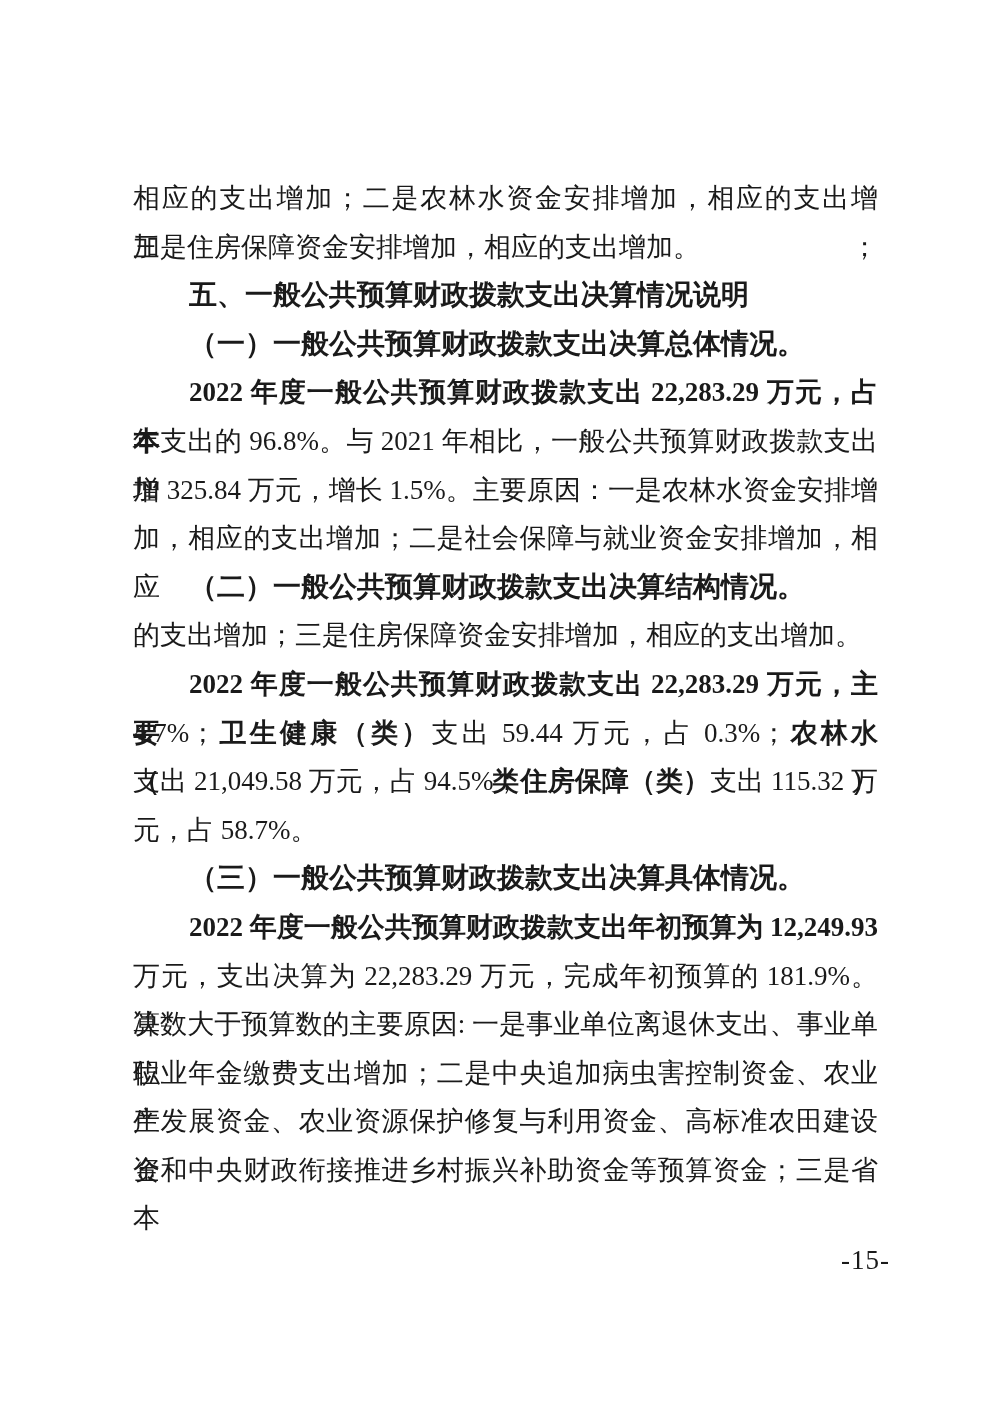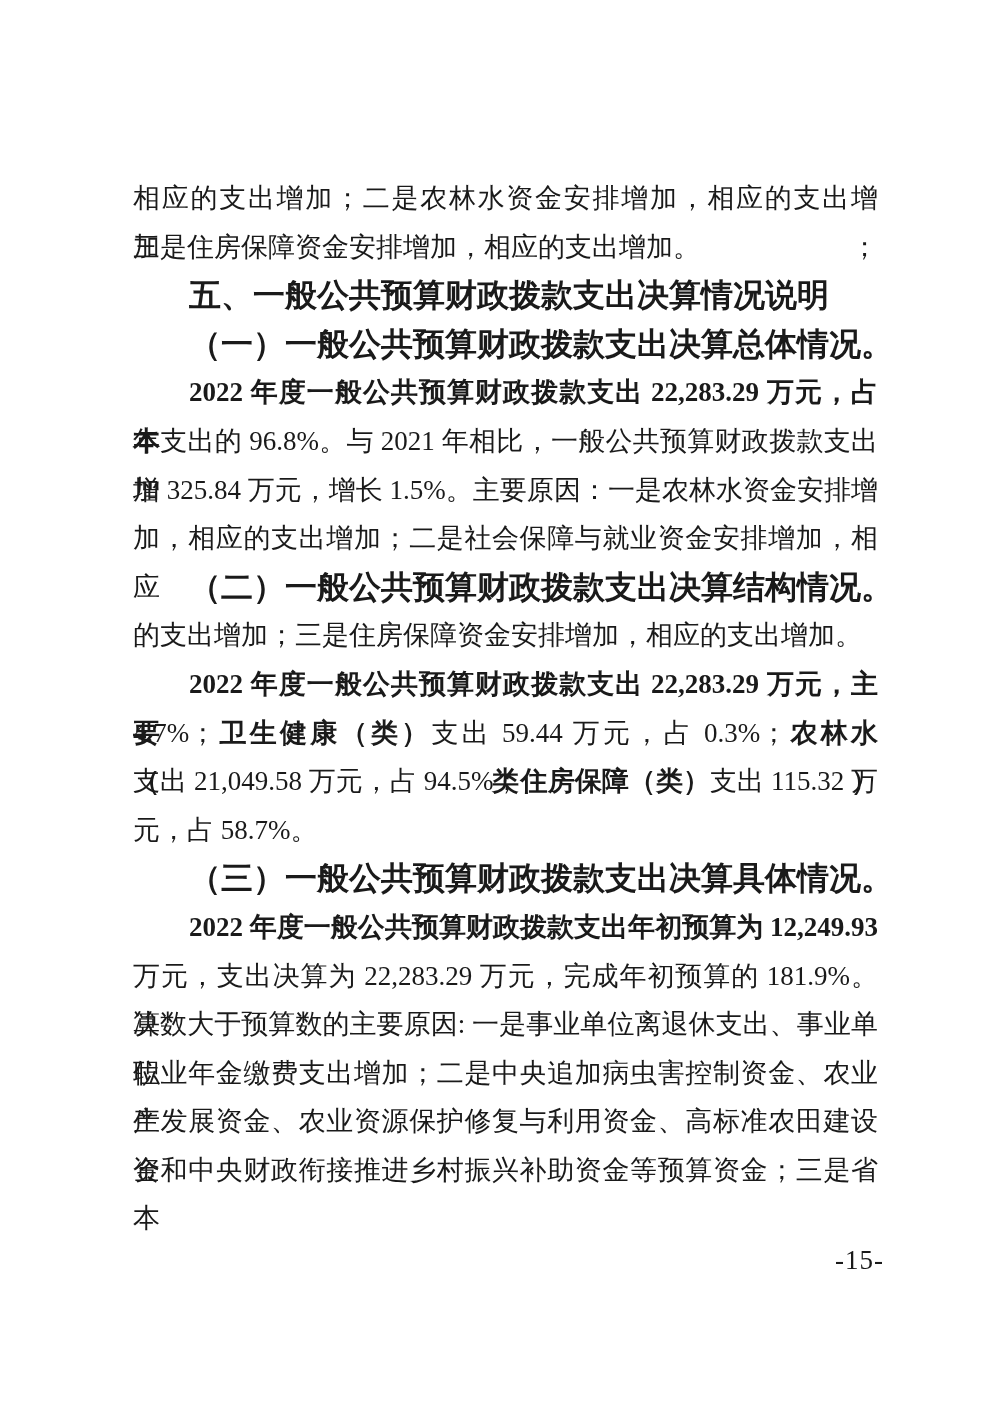--- a/index.html
+++ b/index.html
@@ -34,30 +34,30 @@
     text-align-last: justify;
     white-space: normal;
   }
   .line.indent {
     text-indent: 56px;
     font-weight: bold;
   }
   .line.heading {
     font-weight: 700;
     font-family: "Liberation Sans", "DejaVu Sans", sans-serif;
-    font-size: 32px;
+    font-size: 28px;
   }
   .bold {
     font-weight: 700;
     font-family: "Liberation Sans", "DejaVu Sans", sans-serif;
   }
   .page-number {
     position: absolute;
     top: 1244px;
-    right: 116px;
+    right: 110px;
     font-size: 27px;
     line-height: 32px;
     letter-spacing: 1px;
     color: #1a1a1a;
   }
 </style>
 </head>
 <body>
 
 <div class="page">

